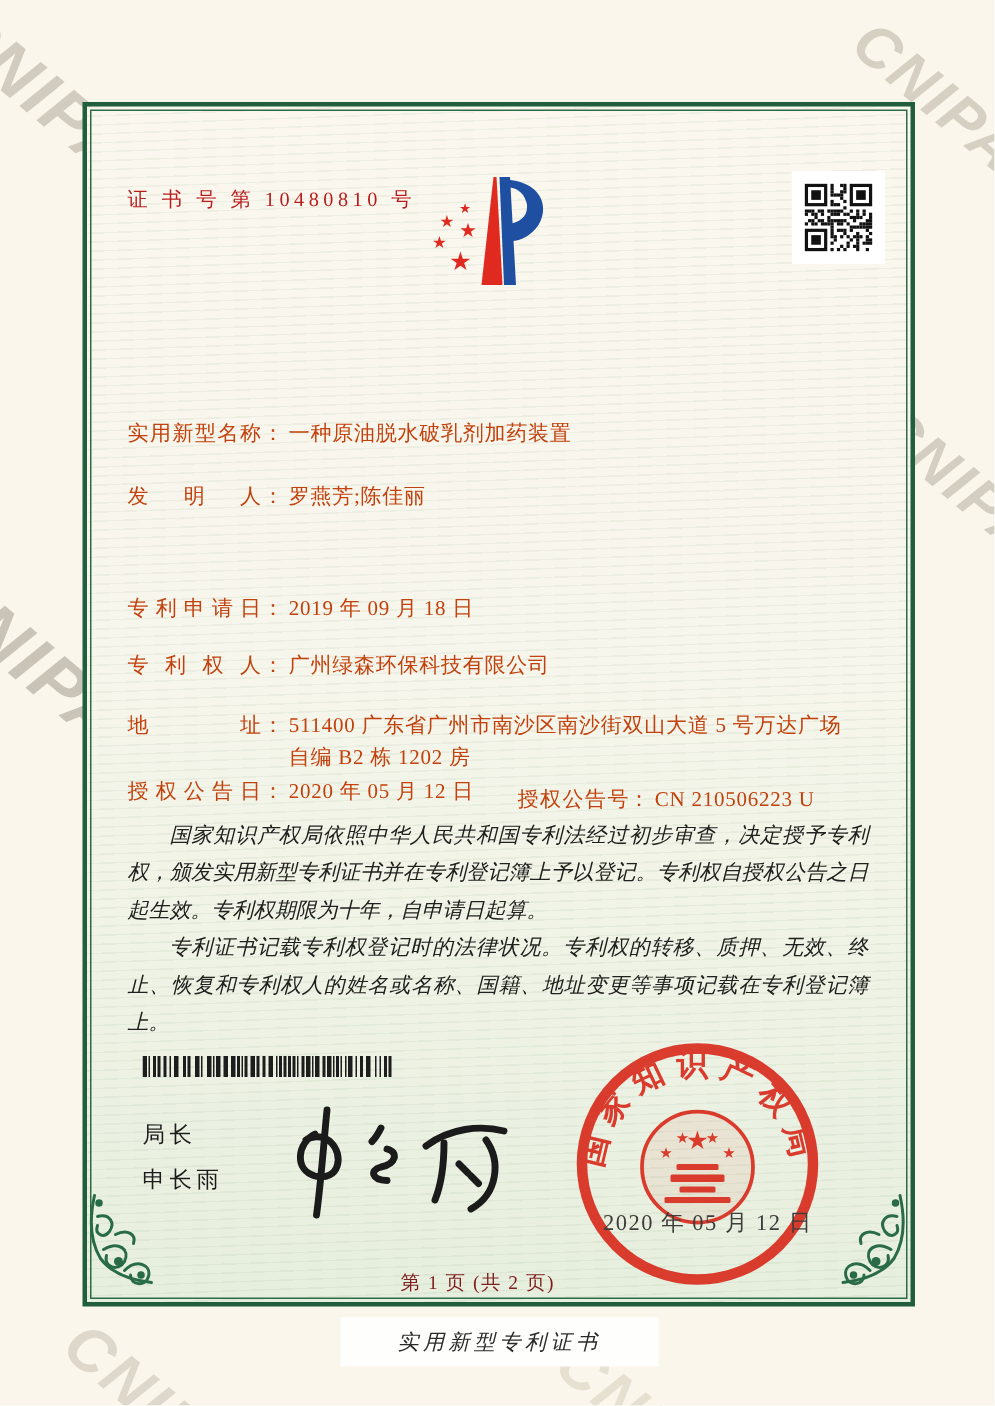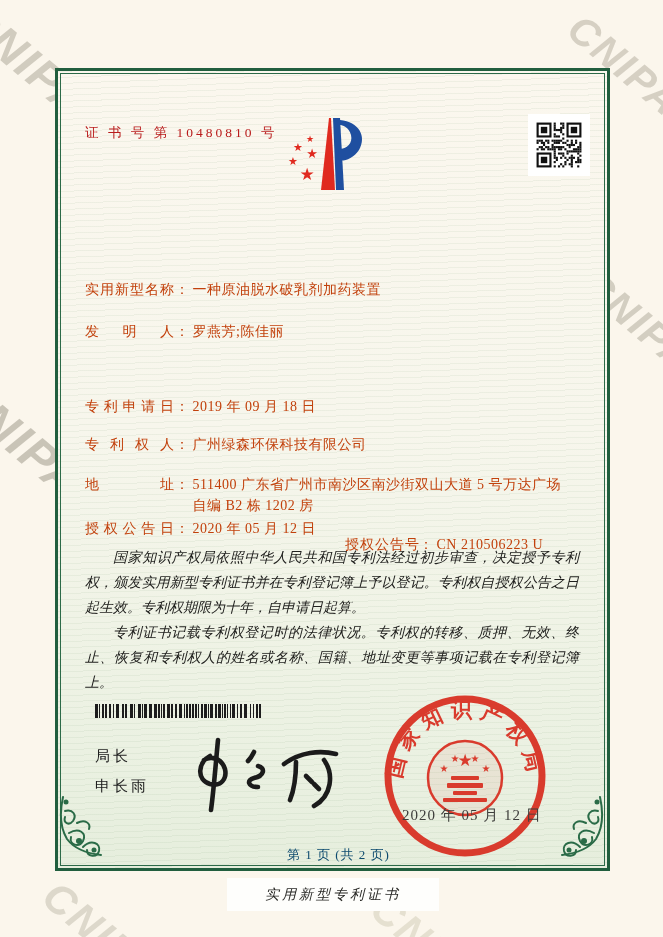--- a/index.html
+++ b/index.html
@@ -59,21 +59,21 @@
     text-align:center;font-size:34px;font-weight:bold;color:#141414;
     letter-spacing:9px;text-indent:9px;
   }
   
   .row{position:absolute;left:85px;font-size:14px;line-height:21px;color:#c2410c;white-space:nowrap;}
   .lbl{display:inline-block;width:90px;text-align:justify;text-align-last:justify;vertical-align:top;letter-spacing:1px;}
   .colon{display:inline-block;vertical-align:top;}
   .val{display:inline-block;vertical-align:top;letter-spacing:.5px;}
   .r1{top:279px;} .r2{top:321px;} .r3{top:362px;} .r4{top:396px;}
   .r5{top:434px;} .r6{top:474px;} .r7{top:518px;}
-  .pair2{position:absolute;left:260px;top:16px;white-space:nowrap;}
+  .pair2{position:absolute;left:260px;top:5px;white-space:nowrap;}
   .pair2 .lbl{width:74px;}
   
   .body-text{
     position:absolute;left:85px;top:545px;width:494px;
     font-size:14px;line-height:25px;color:#20201e;
     font-style:italic;text-align:justify;
   }
   .body-text p{margin:0;text-indent:2em;}
   
   .barcode{position:absolute;left:95px;top:704px;width:168px;height:14px;}
@@ -81,22 +81,22 @@
     font-family:"Liberation Sans","DejaVu Sans",sans-serif;}
   .director.t{top:747px;text-align:right;} .director.n{top:777px;}
   .signature{position:absolute;left:188px;top:726px;}
   .seal{position:absolute;left:381px;top:692px;width:168px;height:168px;}
   .seal-date{
     position:absolute;left:402px;top:806px;width:160px;
     font-size:15px;color:#3d3d3b;letter-spacing:1px;white-space:nowrap;
   }
   
   .page-indicator{
-    position:absolute;left:64px;top:846px;width:549px;
-    text-align:center;font-size:13px;letter-spacing:1px;color:#0c4a6e;
+    position:absolute;left:44px;top:846px;width:549px;
+    text-align:center;font-size:13px;letter-spacing:1px;color:#7f1d1d;
   }
   .cont-strip{
     position:absolute;left:227px;top:878px;width:212px;height:33px;
     background:#fefefc;display:flex;align-items:center;justify-content:center;
   }
   .cont-note{font-size:14px;font-style:italic;letter-spacing:3px;color:#2a2a27;}
 </style>
 </head>
 <body>
 

